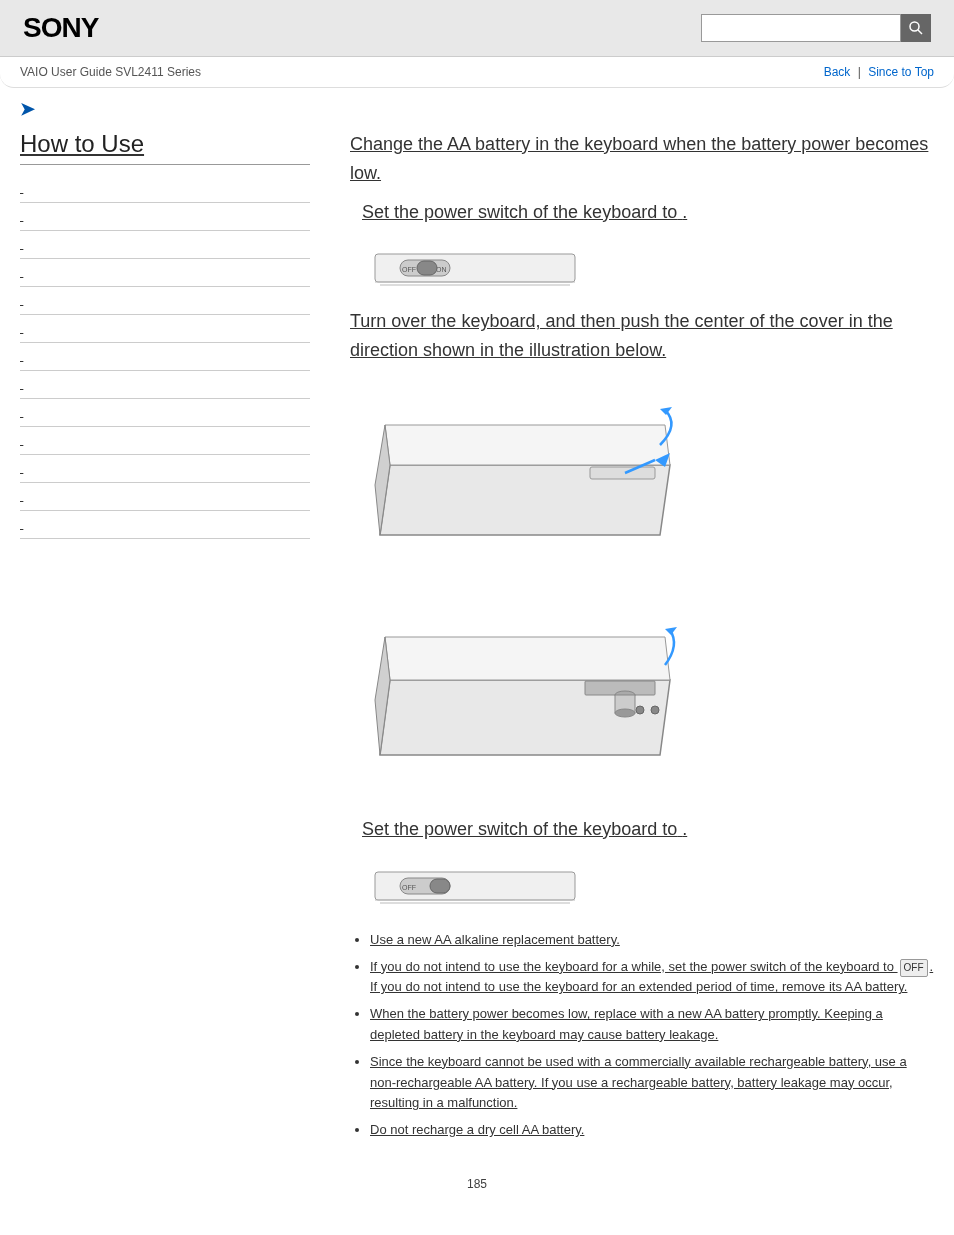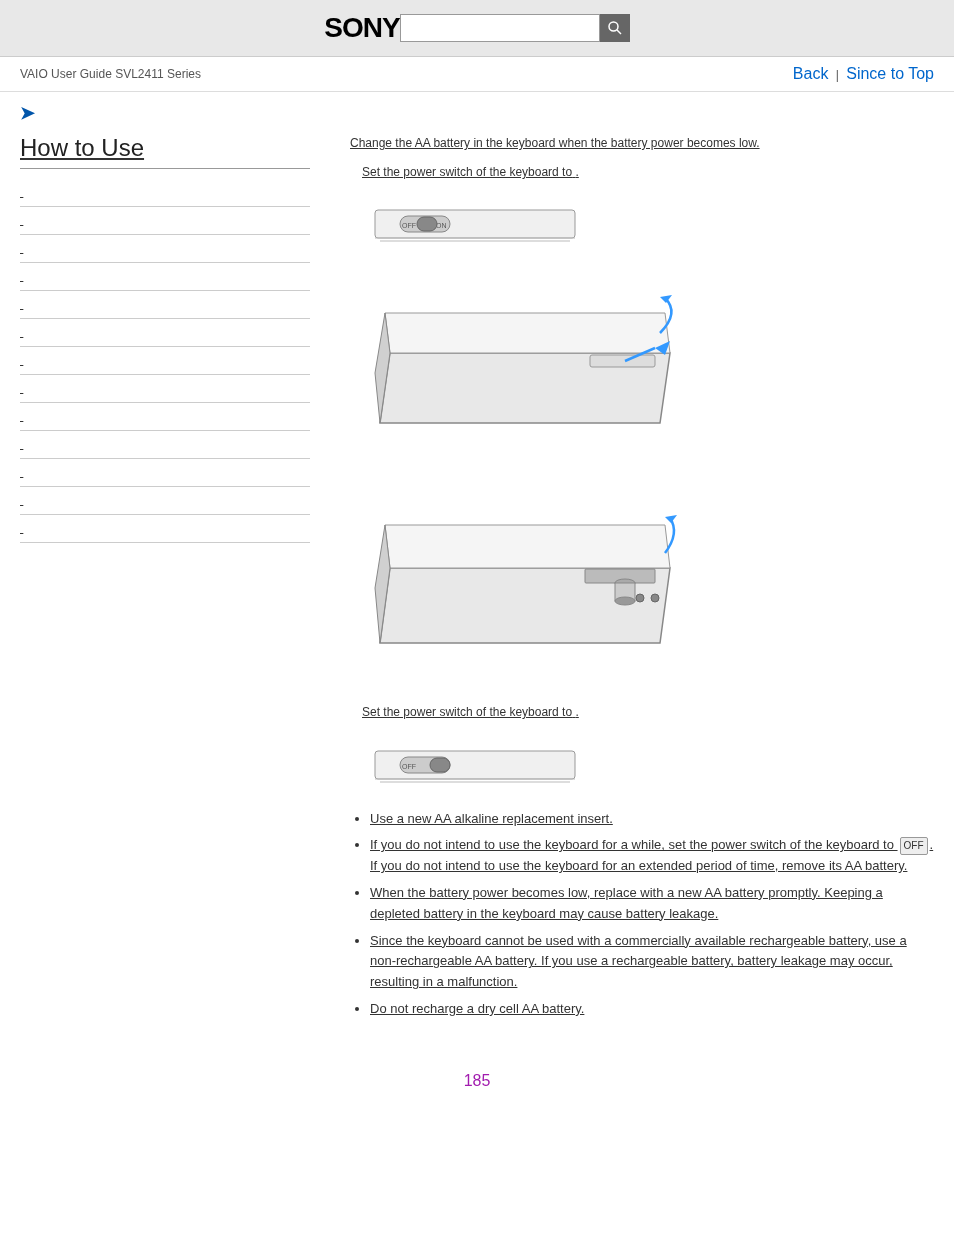--- a/index.html
+++ b/index.html
@@ -8,24 +8,24 @@
       font-size: 13px;
       color: #333;
       background: #fff;
       width: 954px;
       min-height: 1235px;
     }
 
     
     .header {
       background: #e8e8e8;
-      padding: 12px 3px;
-      display: flex;
-      align-items: center;
-      justify-content: center;
+      padding: 12px 23px;
+      display: flex;
+      align-items: center;
+      justify-content: space-between;
       border-bottom: 1px solid #ccc;
     }
     .sony-logo {
       font-size: 28px;
       font-weight: 900;
       color: #000;
       letter-spacing: -1px;
       font-family: Arial Black, Arial, sans-serif;
     }
     .search-area {
@@ -54,28 +54,29 @@
     }
 
     
     .nav-bar {
       padding: 8px 20px;
       display: flex;
       justify-content: space-between;
       align-items: center;
       border-bottom: 1px solid #ddd;
       font-size: 12px;
+      border-radius: 14px;
     }
     .nav-left {
       color: #555;
     }
     .nav-right a {
       color: #0066cc;
       text-decoration: none;
-      font-size: 16px;
+      font-size: 12px;
     }
     .nav-right .separator { color: #555; margin: 0 4px; }
 
     
     .breadcrumb-arrow {
       padding: 10px 20px 0 20px;
       color: #0055aa;
       font-size: 18px;
       font-weight: bold;
     }
@@ -118,21 +119,21 @@
       overflow: hidden;
       text-overflow: ellipsis;
     }
 
     
     .content {
       flex: 1;
       padding-left: 20px;
     }
     .content p {
-      font-size: 12px;
+      font-size: 18px;
       line-height: 1.6;
       margin-bottom: 10px;
     }
     .content .step-text {
       margin-bottom: 8px;
       margin-left: 12px;
     }
     .content .illustration {
       margin: 10px 0 20px 0;
       display: flex;
@@ -151,23 +152,23 @@
     }
     .notes-list li {
       font-size: 13px;
       line-height: 1.6;
       margin-bottom: 6px;
     }
 
     
     .page-number {
       text-align: center;
-      font-size: 16px;
-      color: #a21caf;
-      margin-top: 36px;
+      font-size: 12px;
+      color: #404040;
+      margin-top: 20px;
       padding-bottom: 20px;
     }
 
     .inline-off { 
       display: inline-block; 
       background: #eee; 
       border: 1px solid #999; 
       border-radius: 2px; 
       font-size: 10px; 
       padding: 0 3px; 
@@ -269,20 +270,21 @@
 
         <text x="66" y="38" font-size="7" fill="#555">ON</text>
 
         <rect x="47" y="27" width="20" height="14" rx="7" fill="#888" stroke="#666" stroke-width="1"></rect>
 
         <line x1="5" y1="48" x2="205" y2="48" stroke="#bbb" stroke-width="1"></line>
         <line x1="10" y1="51" x2="200" y2="51" stroke="#bbb" stroke-width="1"></line>
       </svg>
     </div>
 
+    <p>Turn over the keyboard, and then push the center of the cover in the direction shown in the illustration below.</p>
 
     <div class="illustration">
       <svg width="340" height="200" viewBox="0 0 340 200">
 
         <g transform="translate(20,30)">
 
           <polygon points="10,130 290,130 300,60 20,60" fill="#e8e8e8" stroke="#888" stroke-width="1.5"></polygon>
 
           <polygon points="20,60 300,60 295,20 15,20" fill="#f5f5f5" stroke="#999" stroke-width="1"></polygon>
 
@@ -336,21 +338,21 @@
         <text x="66" y="38" font-size="7" fill="#555">ON</text>
 
         <rect x="60" y="27" width="20" height="14" rx="7" fill="#888" stroke="#666" stroke-width="1"></rect>
         <line x1="5" y1="48" x2="205" y2="48" stroke="#bbb" stroke-width="1"></line>
         <line x1="10" y1="51" x2="200" y2="51" stroke="#bbb" stroke-width="1"></line>
       </svg>
     </div>
 
     <ul class="notes-list">
       <li>
-        <span>Use a new AA alkaline replacement insert.</span>
+        <span>Use a new AA alkaline replacement battery.</span>
       </li>
       <li>
         <span>If you do not intend to use the keyboard for a while, set the power switch of the keyboard to <span class="inline-off">OFF</span>. If you do not intend to use the keyboard for an extended period of time, remove its AA battery.</span>
       </li>
       <li>
         <span>When the battery power becomes low, replace with a new AA battery promptly. Keeping a depleted battery in the keyboard may cause battery leakage.</span>
       </li>
       <li>
         <span>Since the keyboard cannot be used with a commercially available rechargeable battery, use a non-rechargeable AA battery. If you use a rechargeable battery, battery leakage may occur, resulting in a malfunction.</span>
       </li>

